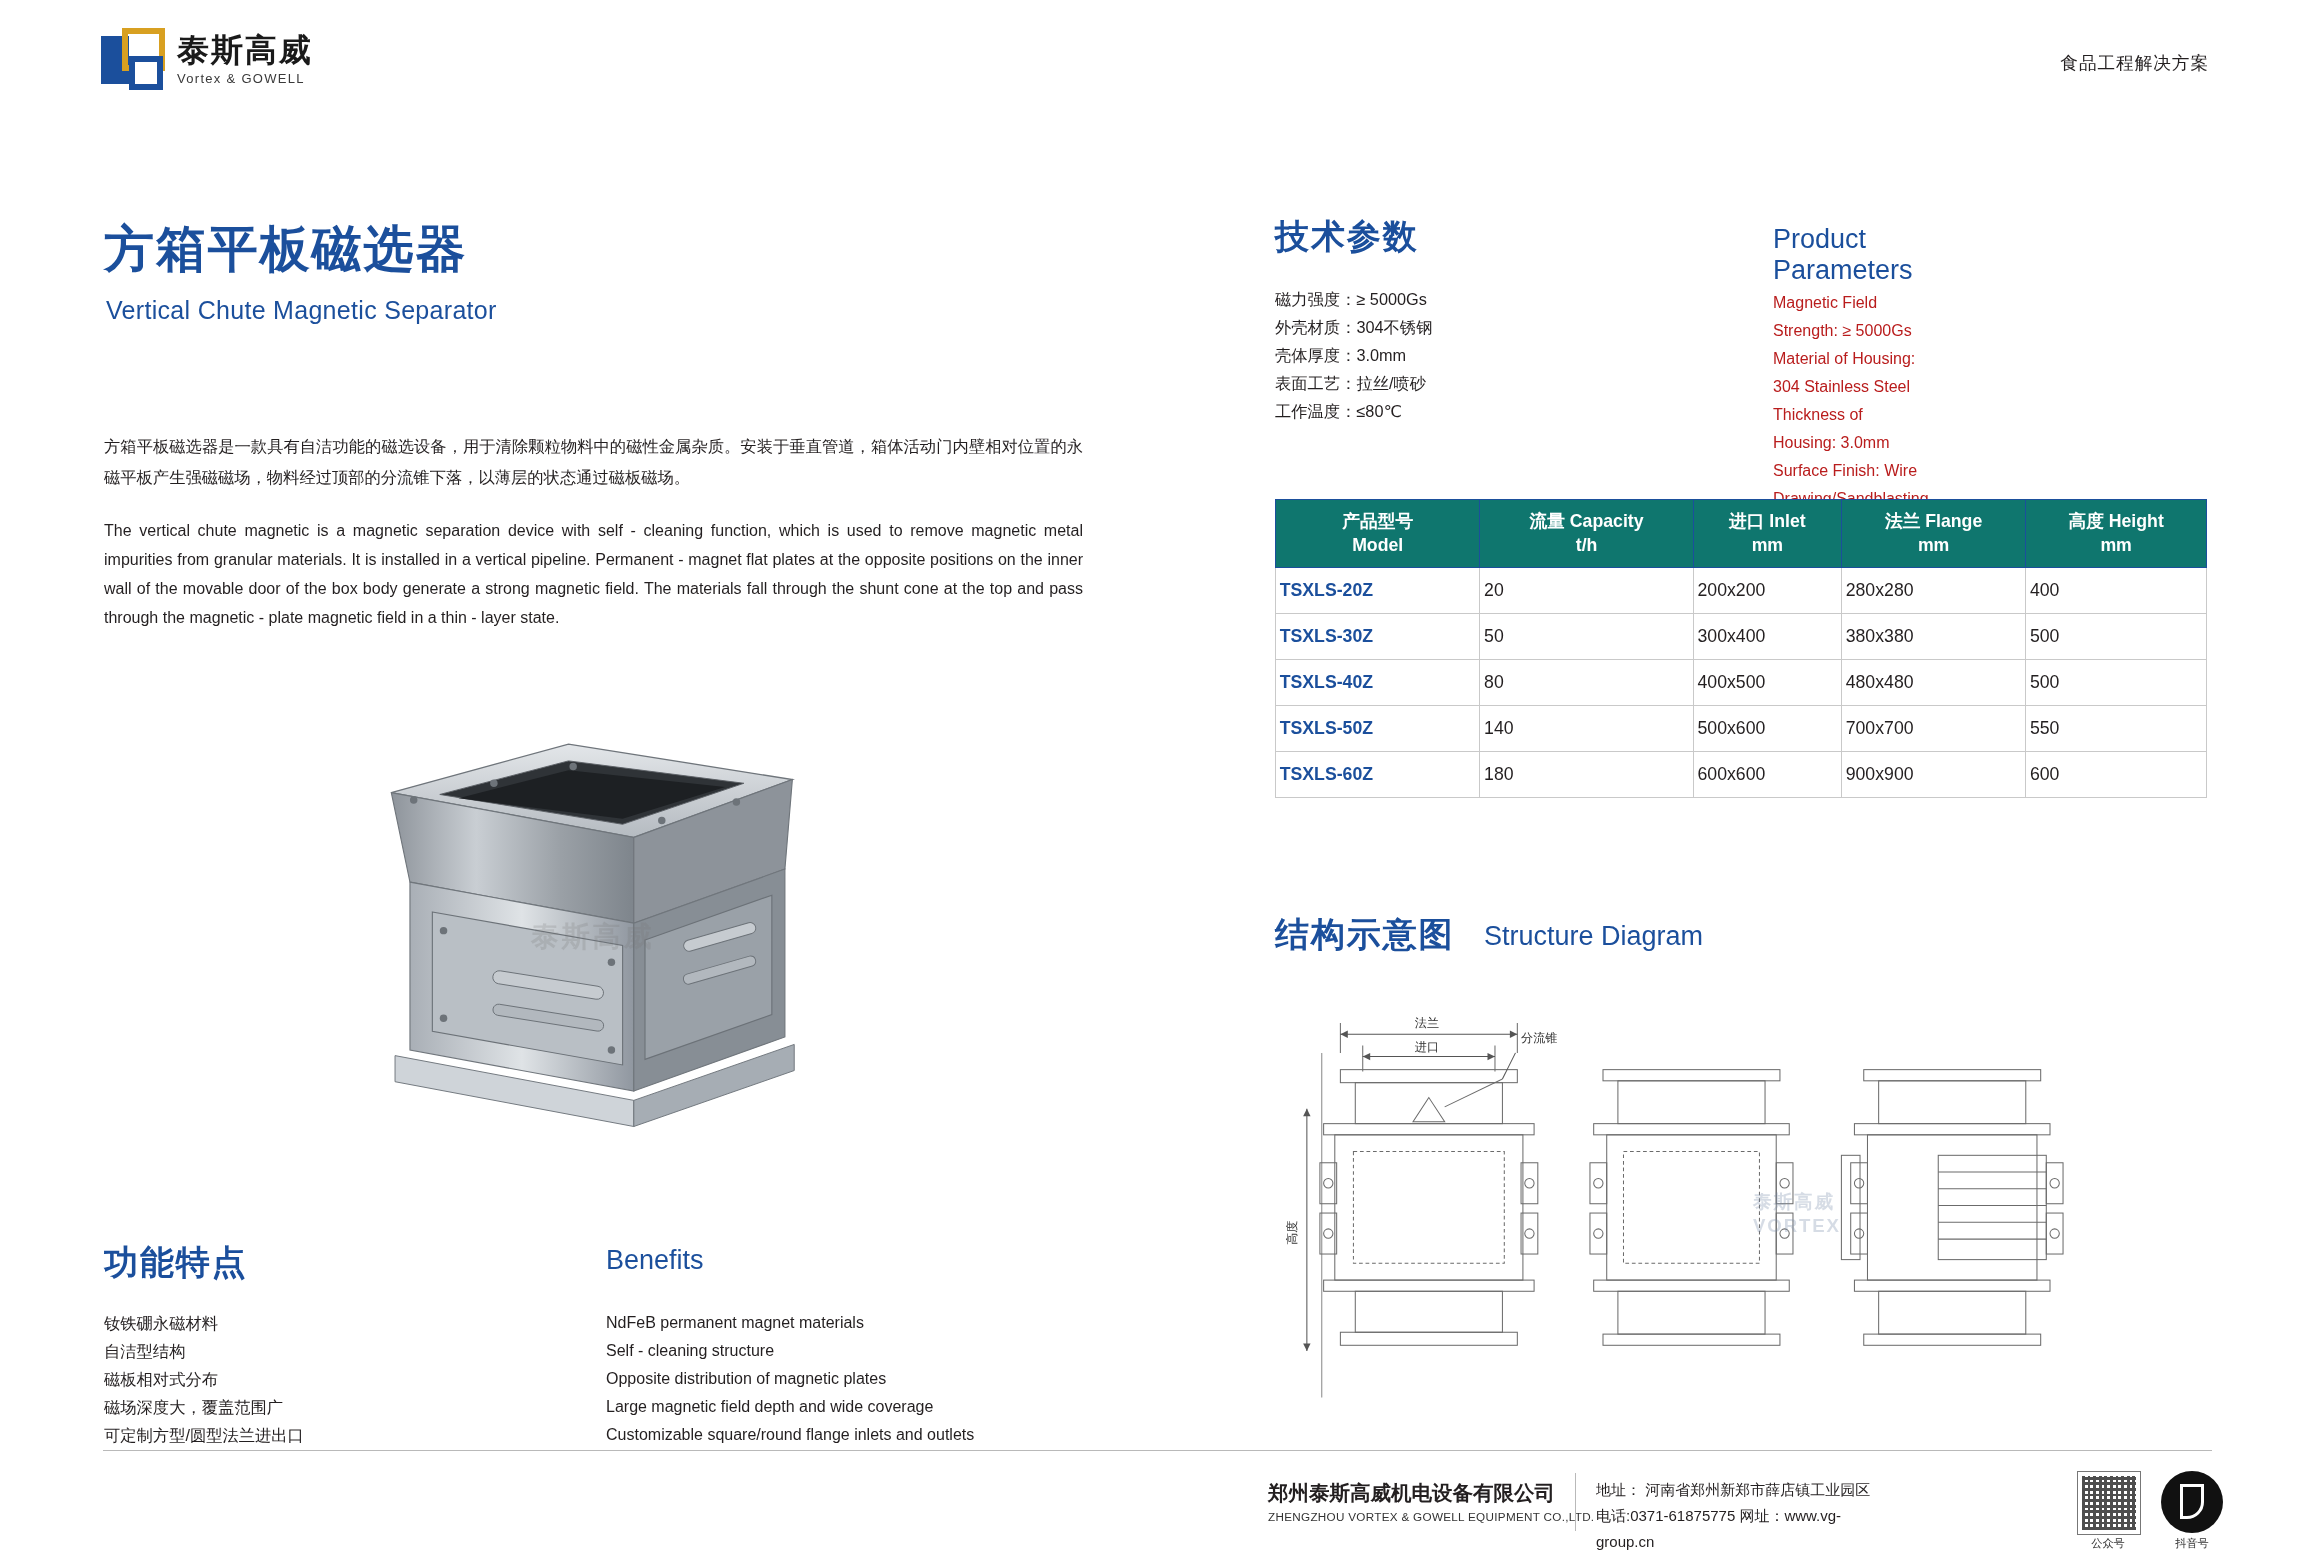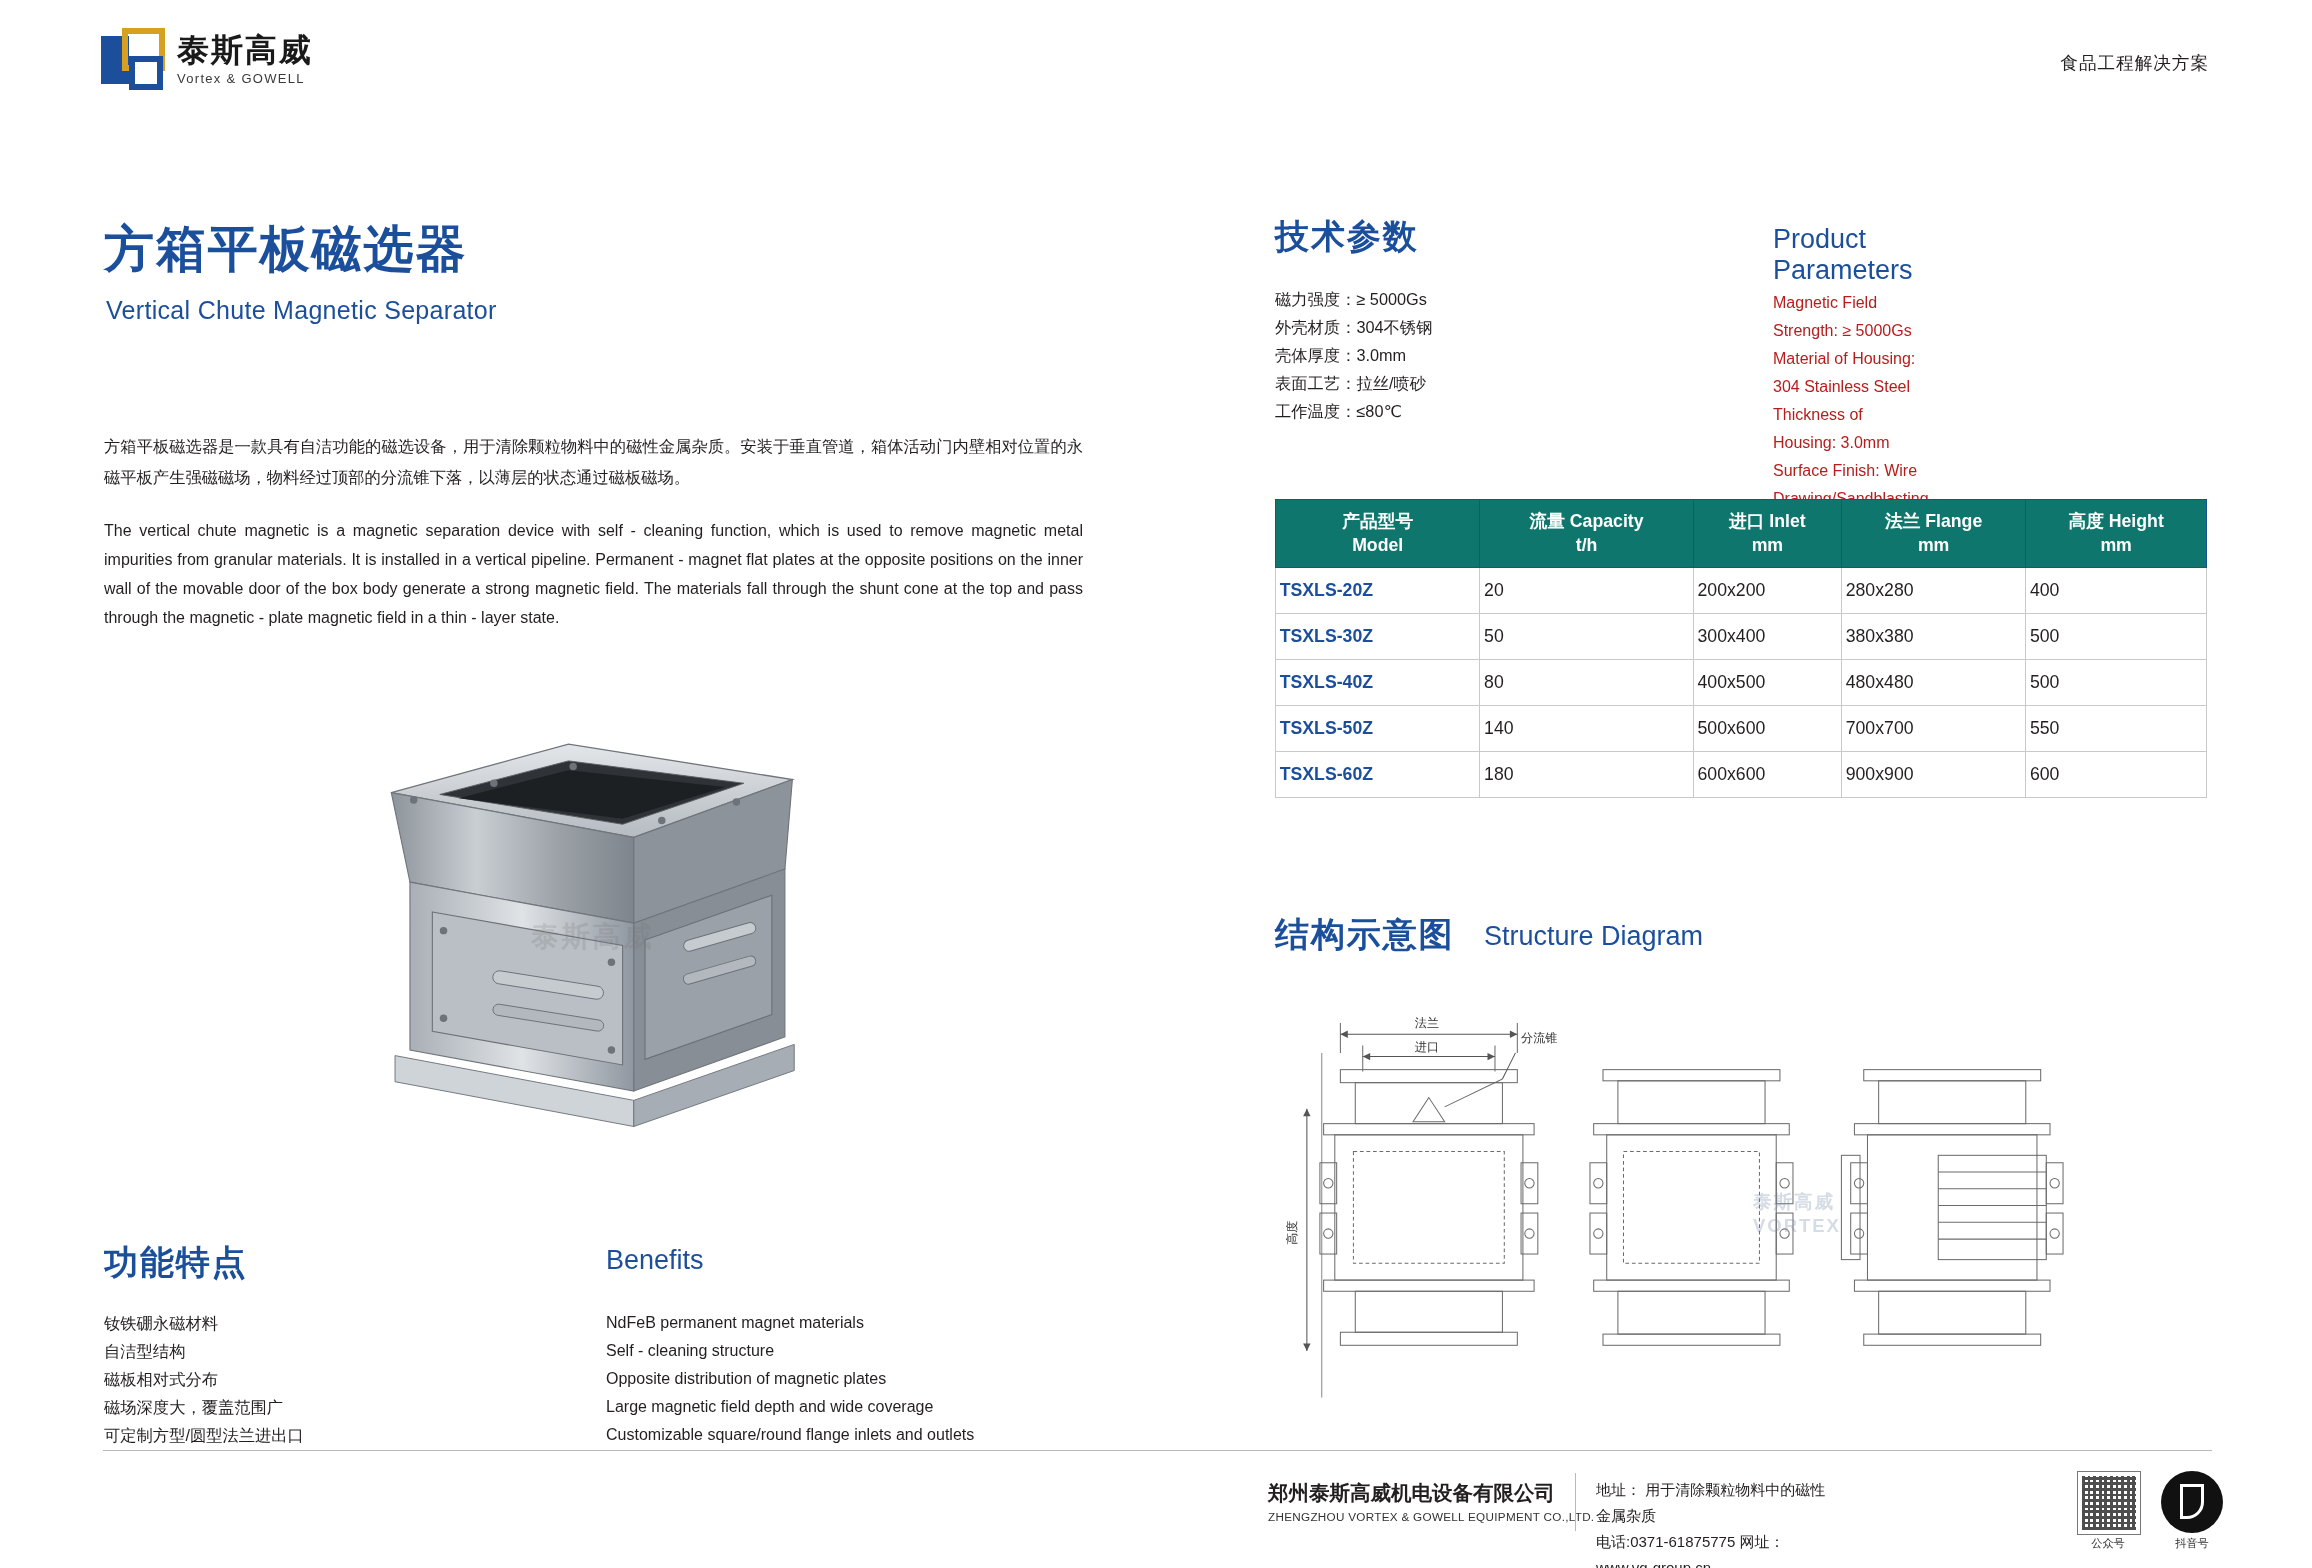--- a/index.html
+++ b/index.html
@@ -4,21 +4,21 @@
 <style>
   html,body{margin:0;padding:0;}
   body{
     width:2313px;height:1569px;
     background:#ffffff;
     font-family:"Liberation Sans","DejaVu Sans",sans-serif;
     color:#231f20;
     position:relative;
     overflow:hidden;
   }
-  .page{position:relative;width:1829px;height:1569px;}
+  .page{position:relative;width:1829px;height:1569px;padding-left:47px;}
 
   
   .hdr{position:absolute;top:0;left:0;width:2313px;height:135px;}
   .logo-wrap{position:absolute;left:101px;top:28px;display:flex;align-items:center;gap:13px;}
   .logo-mark{width:63px;height:63px;position:relative;}
   .logo-mark .sq1{position:absolute;left:0;top:7.5px;width:28px;height:48px;background:#1b4f9c;}
   .logo-mark .sq2{position:absolute;left:20.5px;top:0;width:43px;height:43px;border:6.5px solid #d8a021;box-sizing:border-box;}
   .logo-mark .sq3{position:absolute;left:28px;top:28px;width:34px;height:34px;border:6.5px solid #1b4f9c;box-sizing:border-box;background:#fff;}
   .logo-txt{display:flex;flex-direction:column;justify-content:center;}
   .logo-cn{font-size:32px;font-weight:bold;letter-spacing:1.9px;color:#1a1a1a;line-height:1.1;}
@@ -350,21 +350,21 @@
       <text x="6" y="262" transform="rotate(-90 10,262)">高度</text>
     </svg>
   </div>
   <div class="wm-diag">泰斯高威 VORTEX</div>
 
   <div class="ft-line"></div>
   <div class="ft-cn">郑州泰斯高威机电设备有限公司</div>
   <div class="ft-en">ZHENGZHOU VORTEX &amp; GOWELL EQUIPMENT CO.,LTD.</div>
   <div class="ft-div"></div>
   <div class="ft-addr">
-    <div>地址：  用于清除颗粒物料中的磁性金属杂质</div>
+    <div>地址：  河南省郑州新郑市薛店镇工业园区</div>
     <div>电话:0371-61875775  网址：www.vg-group.cn</div>
   </div>
 
   <div class="qr" style="left:2077px;">
       <div class="qr-dots"></div>
     </div>
   <div class="qr-label" style="left:2077px;">公众号</div>
 
   <div class="dy" style="left:2161px;"></div>
   <div class="qr-label" style="left:2161px;">抖音号</div>

